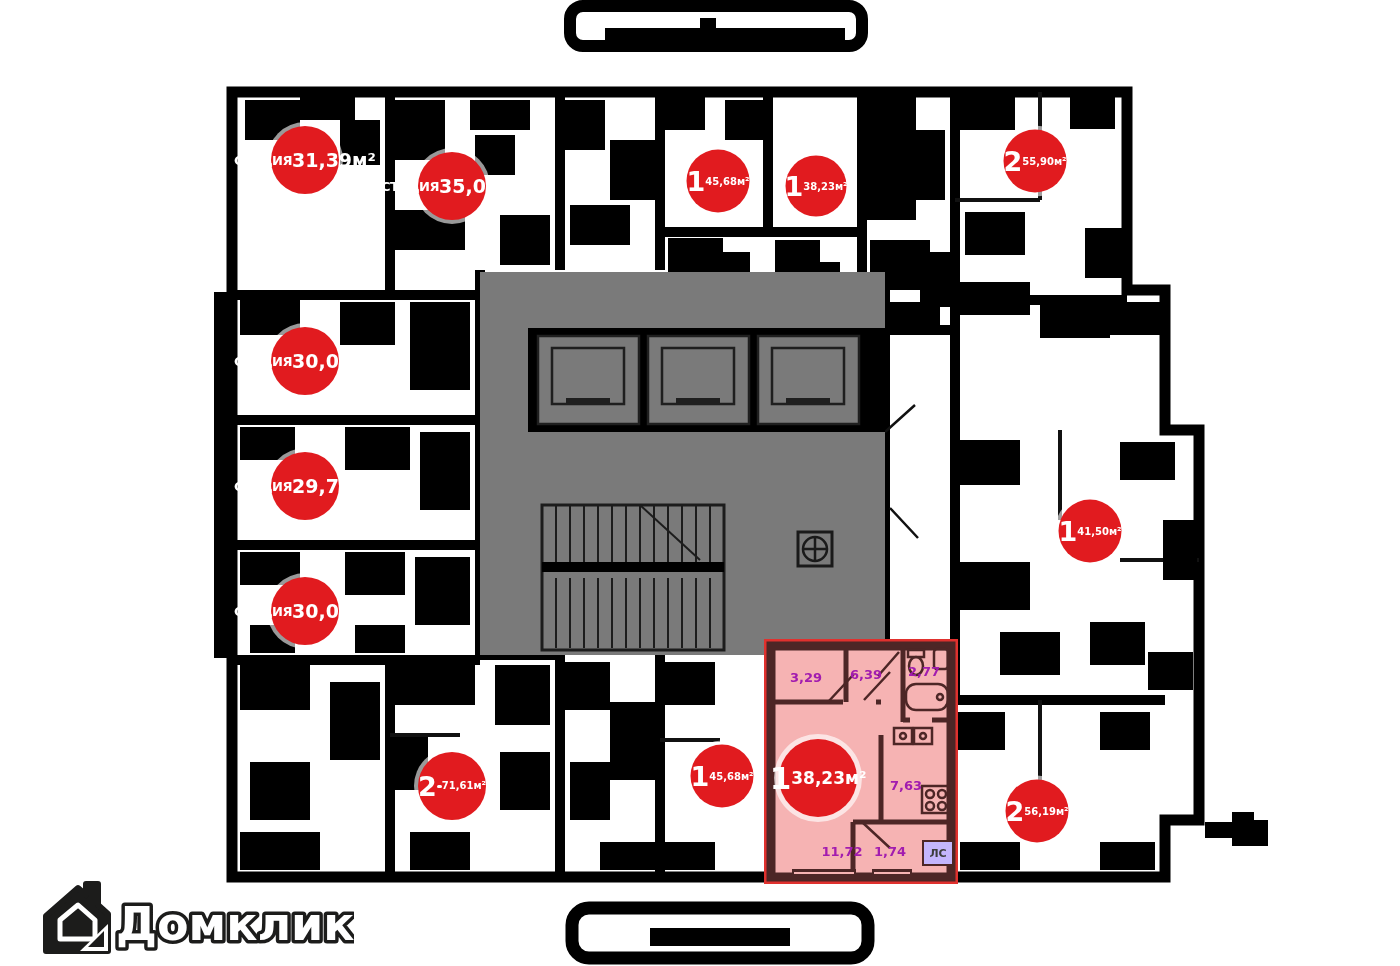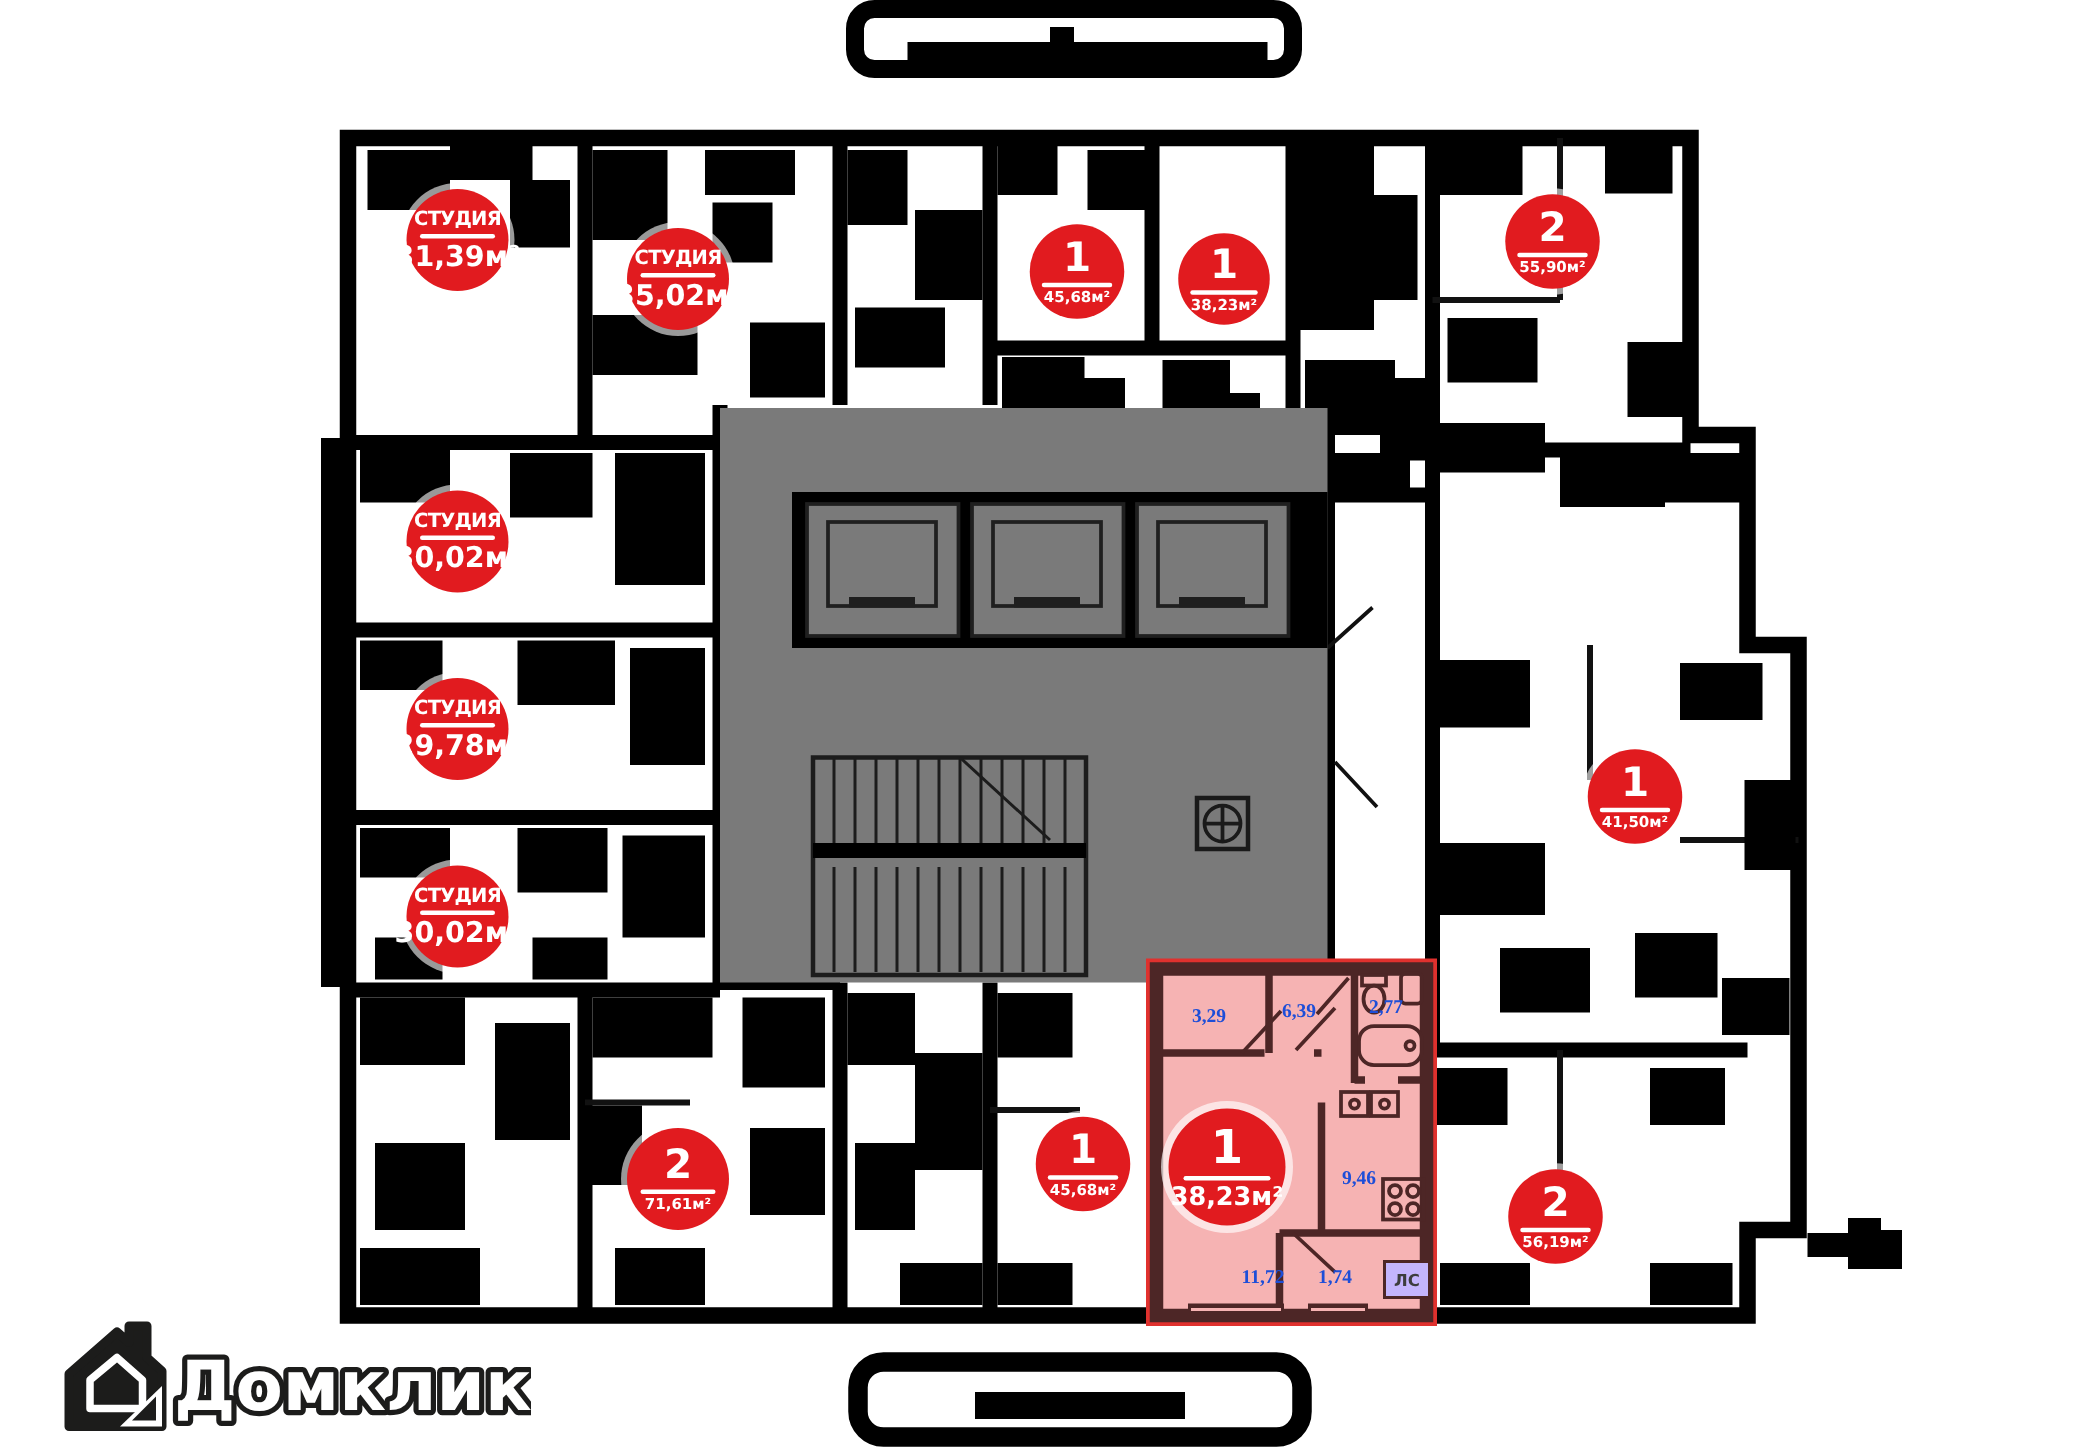--- a/index.html
+++ b/index.html
@@ -1,36 +1,36 @@
 <!DOCTYPE html>
 <html><head>
 <meta charset="utf-8">
 <style>
   html,body{margin:0;padding:0;background:#fff;}
   .page{position:relative;width:1400px;height:966px;overflow:hidden;background:#fff;
         font-family:"DejaVu Sans",sans-serif;}
   .plan-svg{position:absolute;left:0;top:0;z-index:1;}
   
   .badge{position:absolute;transform:translate(-50%,-50%);background:#e11b1f;border-radius:50%;
-         display:flex;flex-direction:column;align-items:center;justify-content:center;
+         display:flex;align-items:center;justify-content:center;
          color:#fff;text-align:center;z-index:5;box-shadow:0 0 0 4px rgba(255,255,255,.6);
          cursor:pointer;}
   .badge .t{font-weight:700;line-height:1;white-space:nowrap;}
   .badge .d{background:#fff;height:3px;width:74%;margin:3px 0;border-radius:2px;}
   .badge .a{font-weight:700;line-height:1;white-space:nowrap;}
   .badge.studio .t{font-size:13px;letter-spacing:-.5px;}
   .badge.studio .a{font-size:19px;}
   .badge.rooms .t{font-size:27px;}
   .badge.rooms .a{font-size:10px;}
   .badge.selected{box-shadow:0 0 0 5px rgba(255,255,255,.65);z-index:6;}
   .badge.selected .t{font-size:31px;}
   .badge.selected .a{font-size:17px;}
   
   .room-label{position:absolute;transform:translate(-50%,-50%);font-size:13px;font-weight:700;
-              color:#1d4ed8;z-index:4;white-space:nowrap;font-family:Liberation Serif, serif;}
+              color:#a21caf;z-index:4;white-space:nowrap;}
   .ls-tag{position:absolute;left:922px;top:840px;width:28px;height:22px;border:2px solid #4d2626;
           background:#c4b5fd;color:#3d3d3d;font-size:11px;font-weight:700;display:flex;
           align-items:center;justify-content:center;z-index:4;}
   
   .logo{position:absolute;left:34px;top:868px;z-index:7;}
 </style>
 </head>
 <body>
 
 <div class="page">
@@ -270,21 +270,21 @@
   </div>
   <div class="badge rooms" style="left:1037px;top:811px;width:63px;height:63px">
     <span class="t">2</span>
       <span class="d"></span>
     <span class="a">56,19м²</span>
   </div>
 
   <span class="room-label" style="left:806px;top:677px">3,29</span>
   <span class="room-label" style="left:866px;top:674px">6,39</span>
   <span class="room-label" style="left:924px;top:671px">2,77</span>
-  <span class="room-label" style="left:906px;top:785px">9,46</span>
+  <span class="room-label" style="left:906px;top:785px">7,63</span>
   <span class="room-label" style="left:842px;top:851px">11,72</span>
   <span class="room-label" style="left:890px;top:851px">1,74</span>
   <span class="ls-tag">ЛС</span>
 
   <svg class="logo" width="320" height="95" viewBox="0 0 320 95">
     <g>
       <path d="M12,48 L44,20 L52,27 L52,16 L64,16 L64,37 L74,46 L74,83 L12,83 Z" fill="#1c1c1b" stroke="#1c1c1b" stroke-width="6" stroke-linejoin="round"></path>
       <path d="M26,52 L44,37 L61,52 L61,71 L26,71 Z" fill="none" stroke="#fff" stroke-width="5" stroke-linejoin="round"></path>
       <path d="M46,83 L74,83 L74,56 Z" fill="#fff"></path>
       <path d="M54,79 L70,79 L70,63 Z" fill="#1c1c1b"></path>

